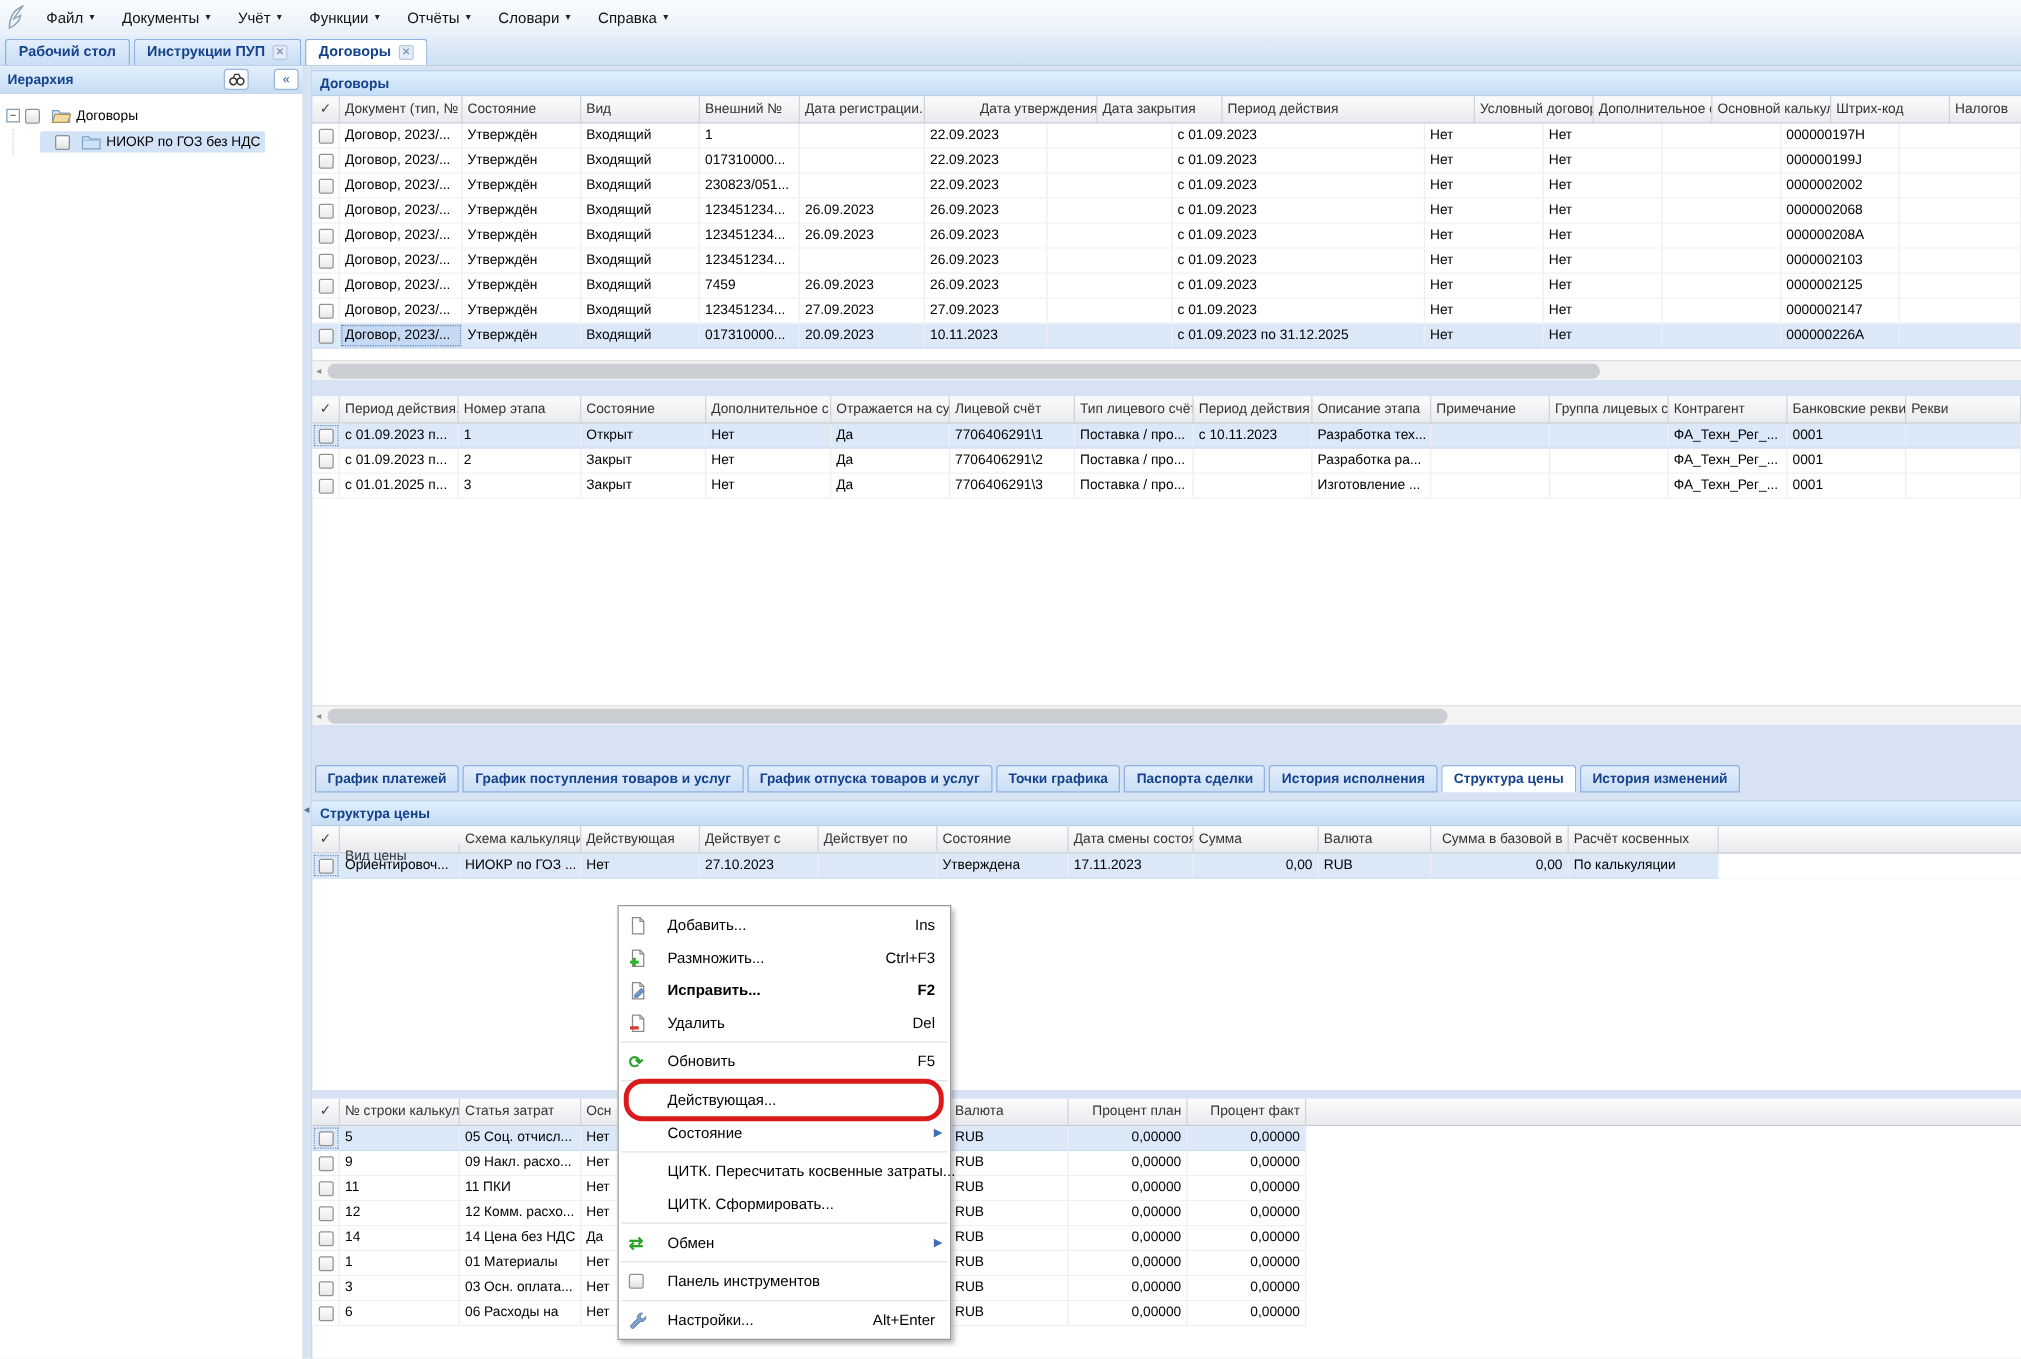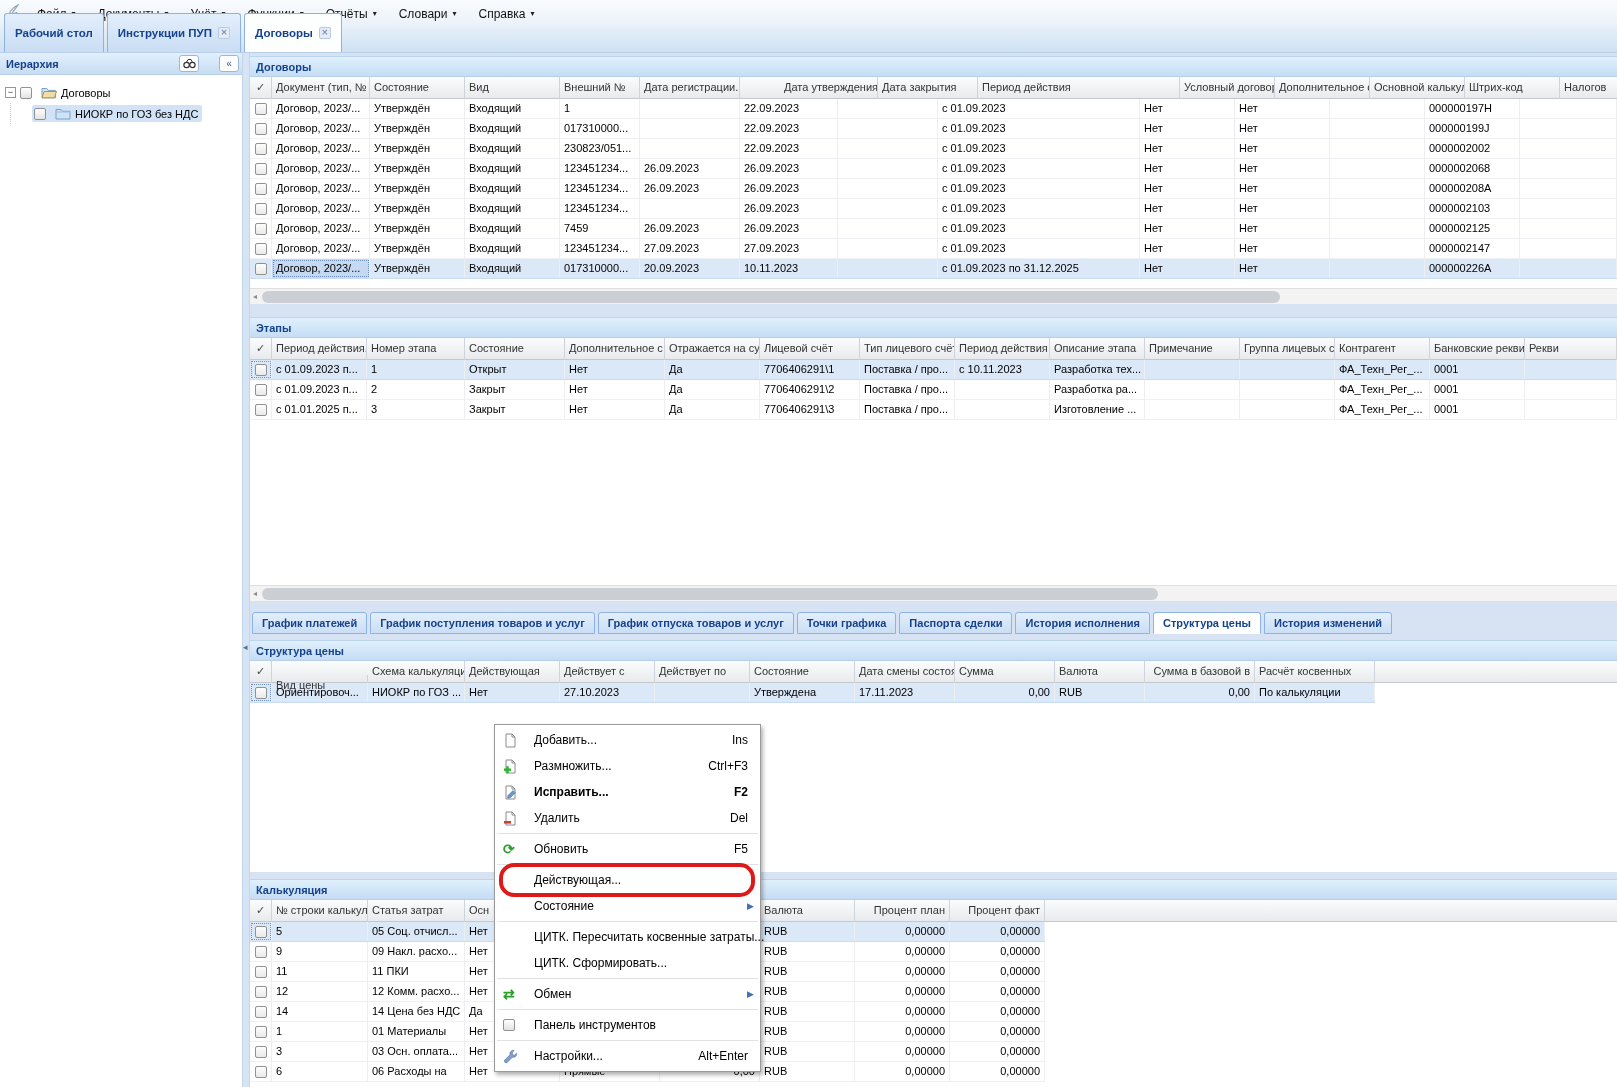--- a/index.html
+++ b/index.html
@@ -6,35 +6,35 @@
   html,body{width:1617px;height:1087px;overflow:hidden;}
   body{font-family:"Liberation Sans",sans-serif;font-size:11px;background:#fff;position:relative;color:#000;}
   .abs{position:absolute;}
   
   #menubar{left:0;top:0;width:1617px;height:27px;background:linear-gradient(#fafcfe,#e9f1f9);display:flex;align-items:center;}
   #logo{width:26px;height:24px;display:flex;align-items:center;justify-content:center;}
   .mbar-item{padding:4px 11px;font-size:12px;color:#111;cursor:default;display:flex;align-items:center;gap:5px;}
   .mbar-item .dar{font-size:8px;color:#222;}
   
   #tabstrip{left:0;top:27px;width:1617px;height:26px;background:linear-gradient(#e6effa,#cfe1f3);border-bottom:1px solid #b9cfe8;display:flex;align-items:flex-end;padding-left:4px;gap:3px;}
-  .mtab{height:39px;padding:10px 10px;border:1px solid #8db2e3;border-bottom:none;border-radius:3px 3px 0 0;background:linear-gradient(#e3eefb,#c9ddf4);color:#15428b;font-weight:bold;font-size:11.5px;display:flex;align-items:center;gap:6px;}
+  .mtab{height:21px;padding:10px 10px;border:1px solid #8db2e3;border-bottom:none;border-radius:3px 3px 0 0;background:linear-gradient(#e3eefb,#c9ddf4);color:#15428b;font-weight:bold;font-size:11.5px;display:flex;align-items:center;gap:6px;}
   .mtab.active{background:#fdfefe;}
   .tclose{width:12px;height:12px;border-radius:2px;background:#e3ecf7;border:1px solid #b9c9de;color:#8296b5;font-size:8px;line-height:10px;text-align:center;}
   
   #sidebar{left:0;top:53px;width:243px;height:1034px;background:#fff;border-right:1px solid #c3d5ea;}
   #sidebar-header{height:22px;background:linear-gradient(#e2f0fd,#c7dcf2);border-bottom:1px solid #b7cfe9;display:flex;align-items:center;padding:0 3px 0 6px;gap:18px;}
   #sidebar-title{color:#15428b;font-weight:bold;flex:1;}
   .shbtn{width:20px;height:17px;background:#fff;border:1px solid #9db6d8;border-radius:3px;margin-left:2px;display:flex;align-items:center;justify-content:center;color:#2b5797;font-size:10px;}
   #tree{padding:7px 0 0 5px;}
   .tnode{height:21px;display:flex;align-items:center;}
   .toggle{width:11px;height:11px;border:1px solid #7e9db8;background:#fff;color:#333;font-size:9px;line-height:8px;text-align:center;margin-right:4px;}
   .cb{width:12px;height:12px;border:1px solid #919191;border-radius:2px;background:linear-gradient(#ffffff,#e3e3e3);display:inline-block;}
   .tnode .cb{margin-right:4px;flex:none;}
   .tlabel{margin-left:4px;white-space:nowrap;}
-  .tsel{background:#d2e3f7;border-radius:2px;padding:2px 4px 2px 2px;display:flex;align-items:center;}
+  .tsel{background:#d2e3f7;border-radius:2px;padding:2px 4px 2px 12px;display:flex;align-items:center;}
   .indent{width:22px;height:100%;border-left:1px dotted #c3cdd8;margin-left:5px;}
   
   #splitter{left:243px;top:53px;width:7px;height:1034px;background:#d7e4f3;border-right:1px solid #c3d5ea;}
   #splitter-arrow{left:243px;top:642px;color:#55718f;font-size:9px;z-index:5;}
   #main{left:250px;top:53px;width:1367px;height:1034px;background:#d7e3f2;}
   .secbar{width:1367px;height:21px;background:linear-gradient(#e0f1fd,#c5dcf4);border-top:1px solid #bcd4ec;border-bottom:1px solid #b7cfe9;color:#15428b;font-weight:bold;line-height:20px;padding-left:6px;}
   .ghead{display:flex;height:22px;background:linear-gradient(#fbfcfd,#e8eaed);border-bottom:1px solid #c5c8cc;width:100%;}
   .ghc{height:22px;line-height:21px;padding:0 4px;border-right:1px solid #cfd4da;color:#333;overflow:hidden;white-space:nowrap;flex:none;}
   .ghc.c0{text-align:center;color:#444;padding:0;}
   .gbody{background:#fff;}
@@ -353,21 +353,20 @@
         </div>
       </div>
     <div class="white" style="height:9px;width:1367px;"></div>
     <div class="hscroll">
       <span class="hs-arrow">◂</span>
       <span class="hs-thumb" style="left:12px;width:1018px;"></span>
     </div>
   </div>
 
   <div class="abs" style="left:0;top:264px;width:1367px;">
-    <div class="secbar">Этапы</div>
     <div>
         <div class="ghead">
           <div class="ghc c0" style="width: 22px;">✓</div>
           <div class="ghc" style="width: 95px;">Период действия..</div>
           <div class="ghc" style="width: 98px;">Номер этапа</div>
           <div class="ghc" style="width: 100px;">Состояние</div>
           <div class="ghc" style="width: 100px;">Дополнительное с</div>
           <div class="ghc" style="width: 95px;">Отражается на су</div>
           <div class="ghc" style="width: 100px;">Лицевой счёт</div>
           <div class="ghc" style="width: 95px;">Тип лицевого счёт</div>
@@ -492,21 +491,20 @@
             <div class="gc" style="width: 90px;">RUB</div>
             <div class="gc" style="width: 110px; text-align: right;">0,00</div>
             <div class="gc" style="width: 120px;">По калькуляции</div>
           </div>
         </div>
       </div>
     <div class="white" style="height:169px;width:1367px;"></div>
   </div>
 
   <div class="abs" style="left:0;top:826px;width:1367px;height:208px;background:#fff;">
-    <div class="secbar">Калькуляция</div>
     <div>
         <div class="ghead">
           <div class="ghc c0" style="width: 22px;">✓</div>
           <div class="ghc" style="width: 96px;">№ строки калькул</div>
           <div class="ghc" style="width: 97px;">Статья затрат</div>
           <div class="ghc" style="width: 95px;">Осн</div>
           <div class="ghc" style="width: 100px;"></div>
           <div class="ghc" style="width: 100px; text-align: right;"></div>
           <div class="ghc" style="width: 95px;">Валюта</div>
           <div class="ghc" style="width: 95px; text-align: right;">Процент план</div>

